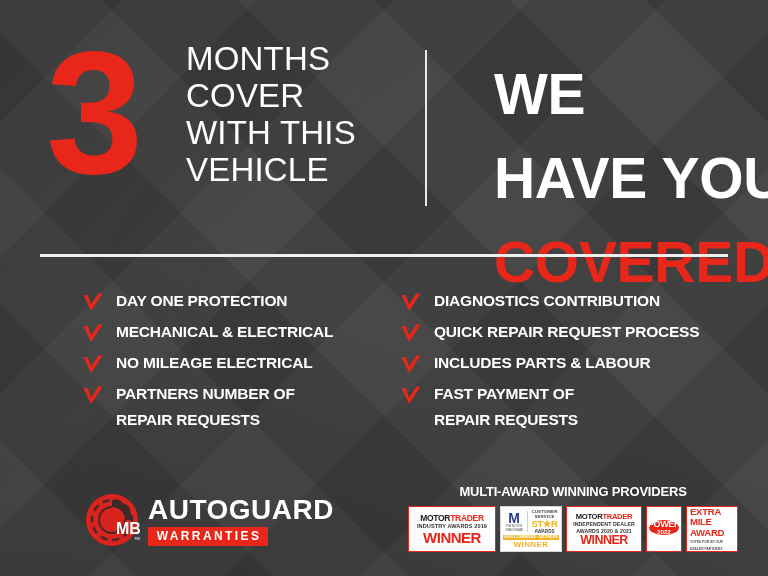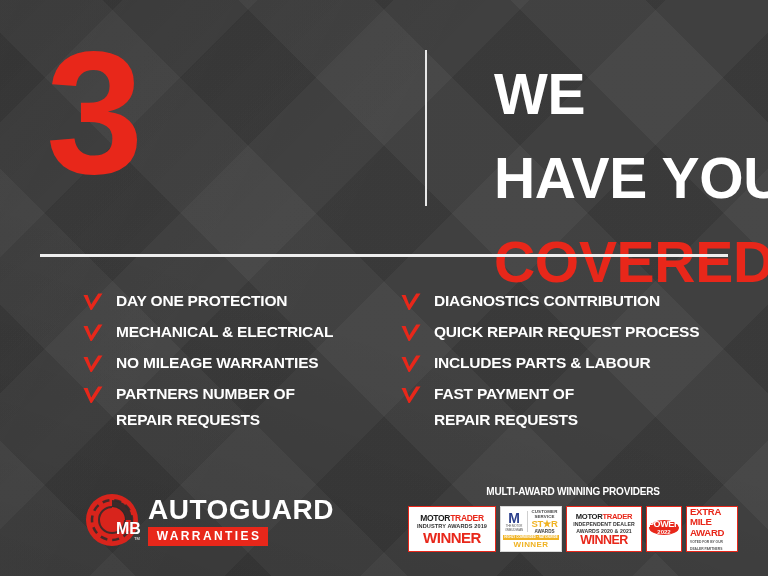--- a/index.html
+++ b/index.html
@@ -160,21 +160,21 @@
   }
 
   
   .awards {
     position:absolute;
     left:408px; top:482px;
     width:330px;
   }
   .awards-title {
     color:#ffffff;
-    font-size:10px;
+    font-size:13px;
     font-weight:bold;
     line-height:20px;
     text-align:center;
     letter-spacing:-0.2px;
     margin-bottom:4px;
   }
   .badges {
     display:flex;
     align-items:stretch;
     justify-content:center;
@@ -266,20 +266,26 @@
 <div id="banner">
 
   <div class="bg-layer bg-diamonds"></div>
   <div class="bg-layer bg-vignette"></div>
   <div class="bg-layer bg-sheen"></div>
 
   <div class="hero">
 
     <div class="big-number">3</div>
 
+    <div class="months-block">
+      <div class="months-line">MONTHS</div>
+      <div class="months-line">COVER</div>
+      <div class="months-line">WITH THIS</div>
+      <div class="months-line">VEHICLE</div>
+    </div>
 
     <div class="v-divider"></div>
 
     <div class="we-block">
       <div class="we-line">WE</div>
       <div class="we-line">HAVE YOU</div>
       <div class="we-line accent">COVERED</div>
     </div>
   </div>
 
@@ -303,21 +309,21 @@
             </svg>
         </span>
         <span class="feat-text">MECHANICAL &amp; ELECTRICAL</span>
       </div>
       <div class="feat-item">
         <span class="tick">
           <svg width="22" height="26" viewBox="0 0 22 26">
               <path d="M1.5 5 L8.5 20 L9.8 20 L20.5 3.5 L16.2 3.5 L9.2 14.5 L5.6 5 Z" fill="#e8271a"></path>
             </svg>
         </span>
-        <span class="feat-text">NO MILEAGE WARRANTIES</span>
+        <span class="feat-text">NO MILEAGE ELECTRICAL</span>
       </div>
       <div class="feat-item">
         <span class="tick">
           <svg width="22" height="26" viewBox="0 0 22 26">
               <path d="M1.5 5 L8.5 20 L9.8 20 L20.5 3.5 L16.2 3.5 L9.2 14.5 L5.6 5 Z" fill="#e8271a"></path>
             </svg>
         </span>
         <span class="feat-text">PARTNERS NUMBER OF
 REPAIR REQUESTS</span>
       </div>

